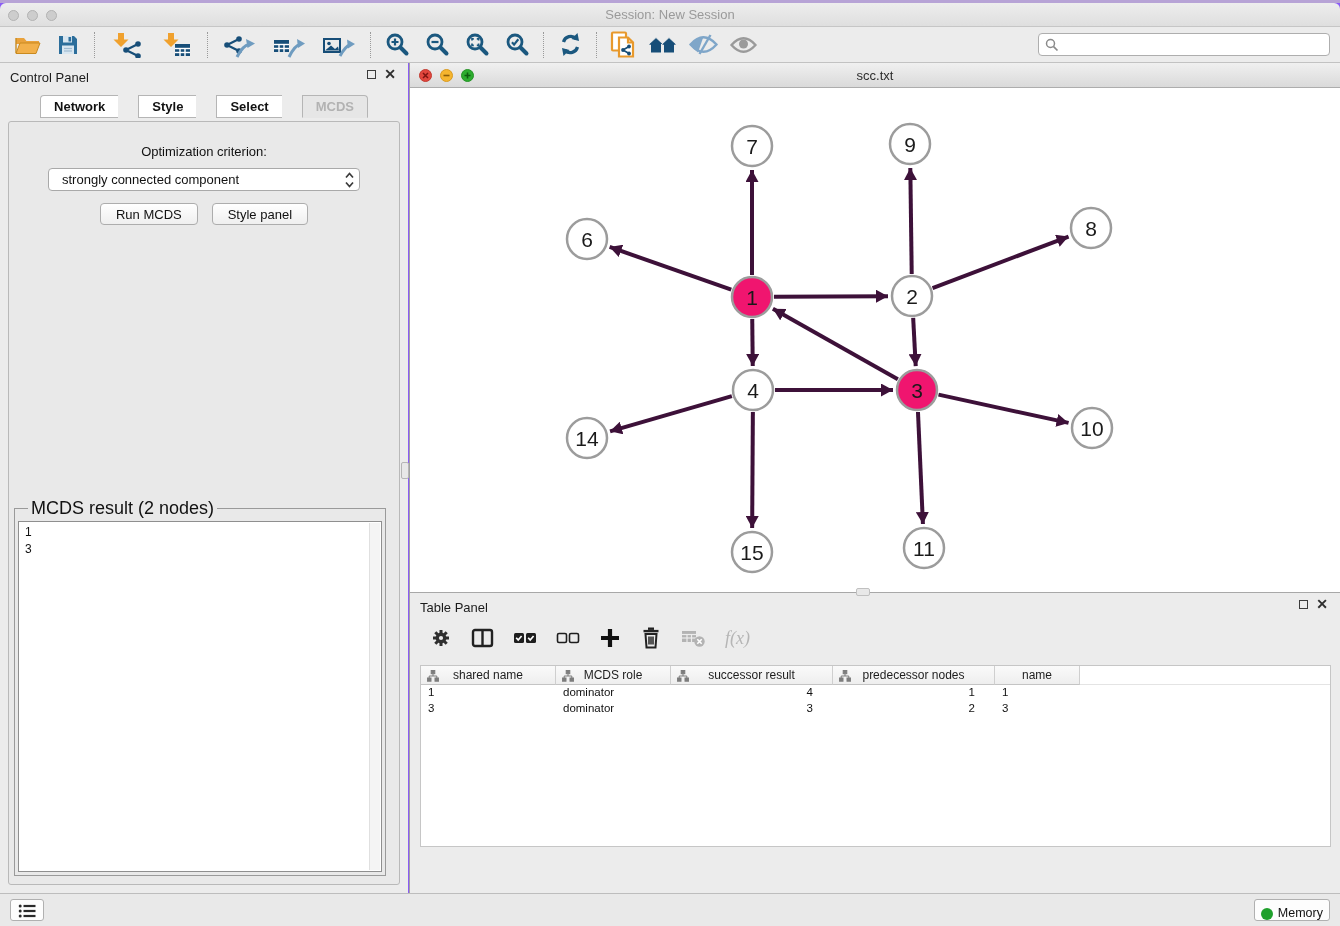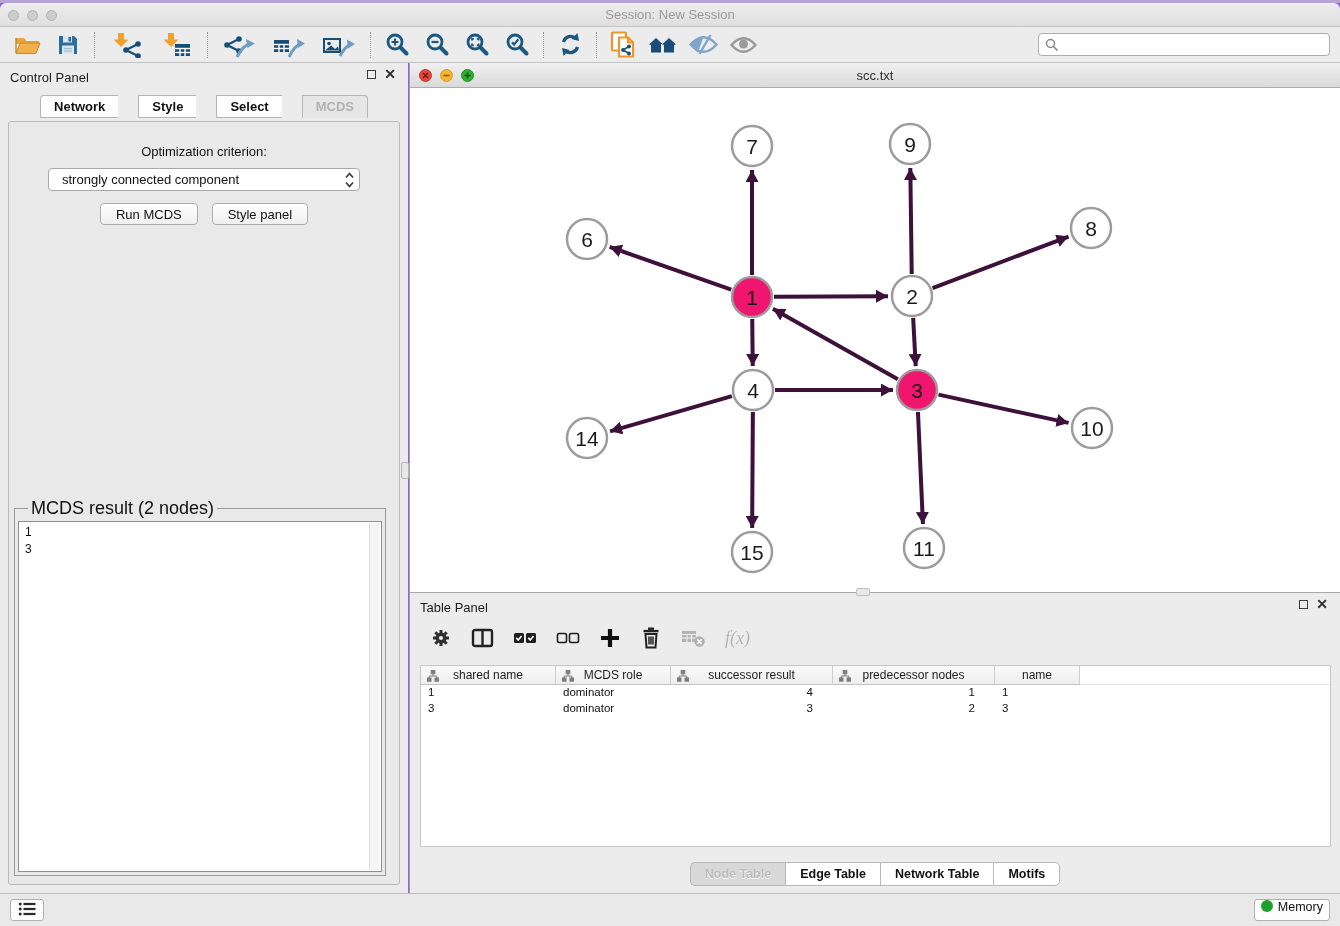--- a/index.html
+++ b/index.html
@@ -98,21 +98,21 @@
     border:1px solid #b8b8b8;border-right:none;}
   .tp-tab:first-child{border-radius:5px 0 0 5px;}
   .tp-tab:last-child{border-right:1px solid #b8b8b8;border-radius:0 5px 5px 0;}
   .tp-tab.active{background:#d8d8d8;color:#bcbcbc;text-shadow:0 1px 0 #fff;}
 
   
   .statusbar{position:absolute;left:0;bottom:0;width:100%;height:33px;background:#e9e9e9;
     border-top:1px solid #bdbdbd;display:flex;align-items:center;justify-content:space-between;
     padding:0 10px;}
   .sb-btn{height:22px;border:1px solid #b0b0b0;border-radius:3px;background:#fdfdfd;
-    display:flex;align-items:flex-start;padding:0 6px;gap:5px;font-size:12.5px;color:#111;}
+    display:flex;align-items:flex-end;padding:0 6px;gap:5px;font-size:12.5px;color:#111;}
   .mem-dot{width:12px;height:12px;border-radius:50%;background:#1fa02c;}
 
   .divider-handle-v{position:absolute;left:401px;top:462px;width:8px;height:17px;
     background:#e8e8e8;border:1px solid #b5b5b5;border-radius:2px;}
   .divider-handle-h{position:absolute;left:856px;top:588px;width:14px;height:8px;
     background:#e8e8e8;border:1px solid #c0c0c0;border-radius:2px;}
 </style>
 </head>
 <body>
 
@@ -522,26 +522,20 @@
             </div>
             <div class="tbl-row">
               <div class="td-cell" style="width: 135px;">3</div>
               <div class="td-cell" style="width: 115px;">dominator</div>
               <div class="td-cell r" style="width: 162px;">3</div>
               <div class="td-cell r" style="width: 162px;">2</div>
               <div class="td-cell" style="width: 85px;">3</div>
             </div>
           </div>
       </div>
-      <div class="tp-tabs" id="tp-tabs">
-          <div class="tp-tab active">Node Table</div>
-          <div class="tp-tab">Edge Table</div>
-          <div class="tp-tab">Network Table</div>
-          <div class="tp-tab">Motifs</div>
-        </div>
     </section>
   </div>
 
   <div class="divider-handle-v"></div>
   <div class="divider-handle-h"></div>
 
   <div class="statusbar">
     <div class="sb-btn">
       <svg width="20" height="18" viewBox="0 0 20 18">
         <g fill="#2A2A2A">

